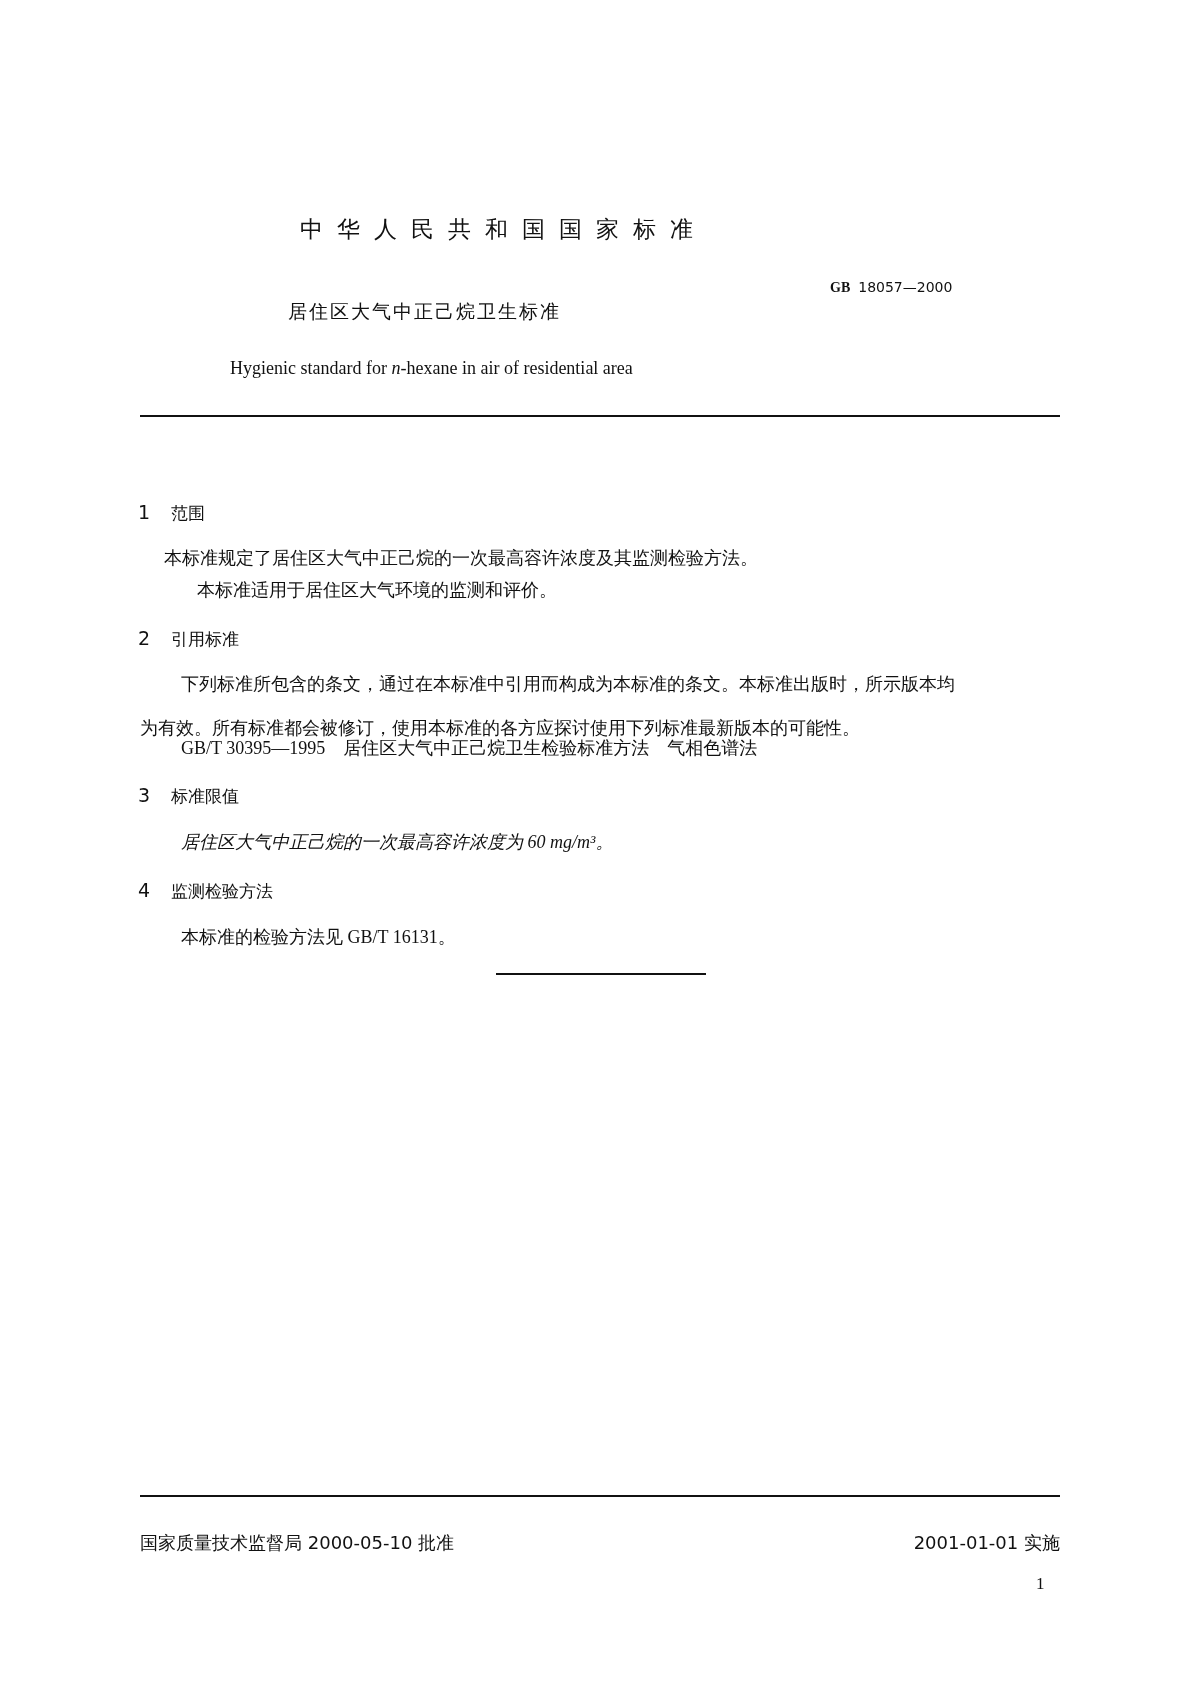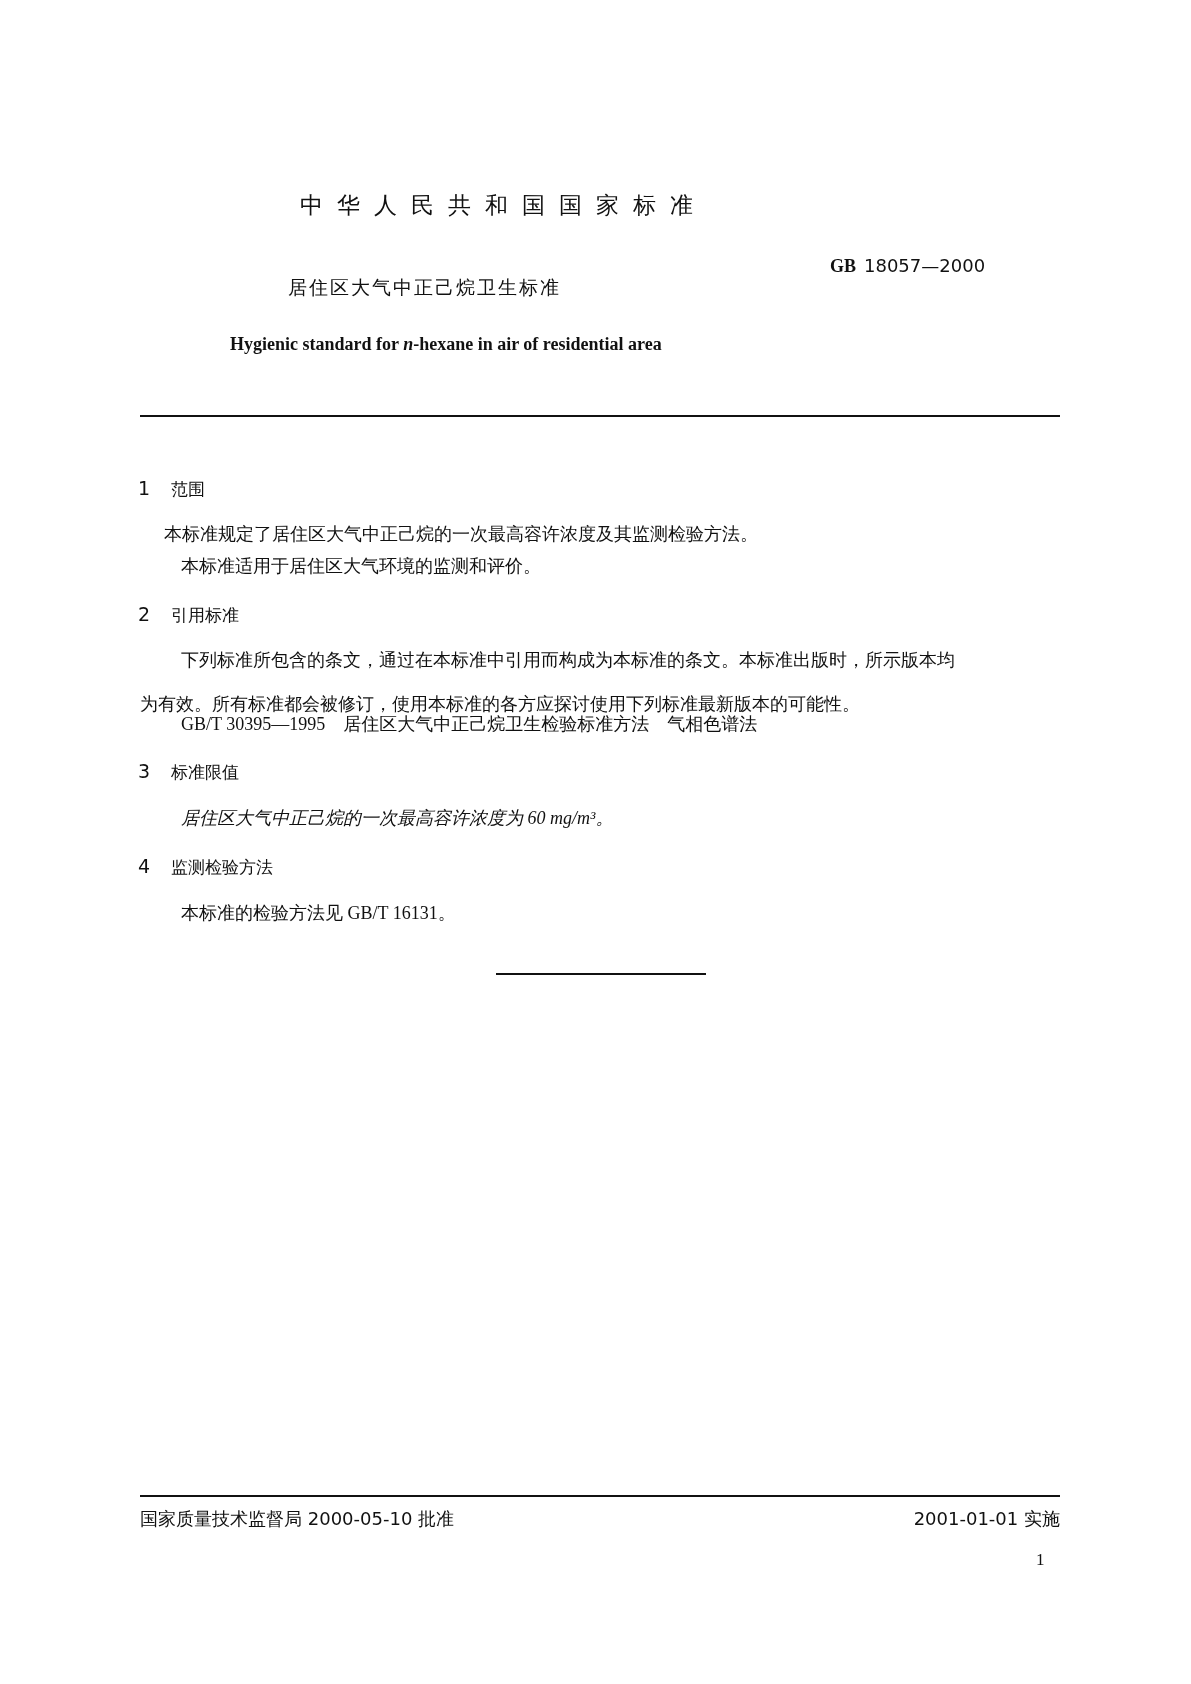--- a/index.html
+++ b/index.html
@@ -1,24 +1,24 @@
 <!DOCTYPE html>
 <html><head>
 <meta charset="utf-8">
 <style>
   html, body { margin: 0; padding: 0; background: #ffffff; }
   body { width: 1191px; height: 1684px; position: relative; overflow: hidden; color: #111; }
-  .abs { position: absolute; white-space: nowrap; }
+  .abs { position: absolute; white-space: nowrap; margin-top: 24px; }
   .sans { font-family: "DejaVu Sans", "Liberation Sans", sans-serif; }
   .serif { font-family: "Liberation Serif", "DejaVu Serif", serif; }
   #national { left: 300px; top: 190px; font-size: 23px; letter-spacing: 14px; }
-  #gbcode { left: 830px; top: 255px; font-size: 18px; text-align: center; }
+  #gbcode { left: 830px; top: 255px; font-size: 14px; text-align: center; }
   #gbcode b { font-family: "Liberation Serif", serif; font-weight: bold; margin-right: 8px; }
   #title { left: 288px; top: 275px; font-size: 19px; letter-spacing: 2px; }
-  #entitle { left: 230px; top: 334px; font-size: 18px; font-weight: bold; }
+  #entitle { left: 230px; top: 334px; font-size: 18px; font-weight: normal; }
   .rule { position: absolute; background: #111; }
   #rule-top { left: 140px; top: 415px; width: 920px; height: 2px; }
   #rule-end { left: 496px; top: 973px; width: 210px; height: 2px; }
   #rule-foot { left: 140px; top: 1495px; width: 920px; height: 2px; }
   .sec-num { font-size: 19px; }
   .sec-title { font-size: 17px; font-weight: normal; }
   .para { font-size: 18px; }
   #footer-left { left: 140px; top: 1507px; font-size: 18px; }
   #footer-right { right: 131px; top: 1507px; font-size: 18px; }
   #pagenum { left: 1036px; top: 1550px; font-size: 17px; }
@@ -32,21 +32,21 @@
 
 <div class="abs sans" id="title">居住区大气中正己烷卫生标准</div>
 
 <div class="abs serif" id="entitle">Hygienic standard for <i>n</i>-hexane in air of residential area</div>
 
 <div class="rule" id="rule-top"></div>
 
 <div class="abs sans sec-num" style="left:138px;top:477px;">1</div>
 <div class="abs sans sec-title" style="left:171px;top:478px;">范围</div>
 <div class="abs serif para" style="left:164px;top:522px;">本标准规定了居住区大气中正己烷的一次最高容许浓度及其监测检验方法。</div>
-<div class="abs serif para" style="left:181px;top:554px;">本标准适用于居住区大气环境的监测和评价。</div>
+<div class="abs serif para" style="left:197px;top:554px;">本标准适用于居住区大气环境的监测和评价。</div>
 
 <div class="abs sans sec-num" style="left:138px;top:603px;">2</div>
 <div class="abs sans sec-title" style="left:171px;top:604px;">引用标准</div>
 <div class="abs serif para" style="left:181px;top:648px;">下列标准所包含的条文，通过在本标准中引用而构成为本标准的条文。本标准出版时，所示版本均</div>
 <div class="abs serif para" style="left:140px;top:692px;">为有效。所有标准都会被修订，使用本标准的各方应探讨使用下列标准最新版本的可能性。</div>
 <div class="abs serif para" style="left:181px;top:712px;">GB/T 30395—1995　居住区大气中正己烷卫生检验标准方法　气相色谱法</div>
 
 <div class="abs sans sec-num" style="left:138px;top:760px;">3</div>
 <div class="abs sans sec-title" style="left:171px;top:761px;">标准限值</div>
 <div class="abs serif para" style="left:181px;top:806px;font-style:italic;">居住区大气中正己烷的一次最高容许浓度为 60 mg/m³。</div>

